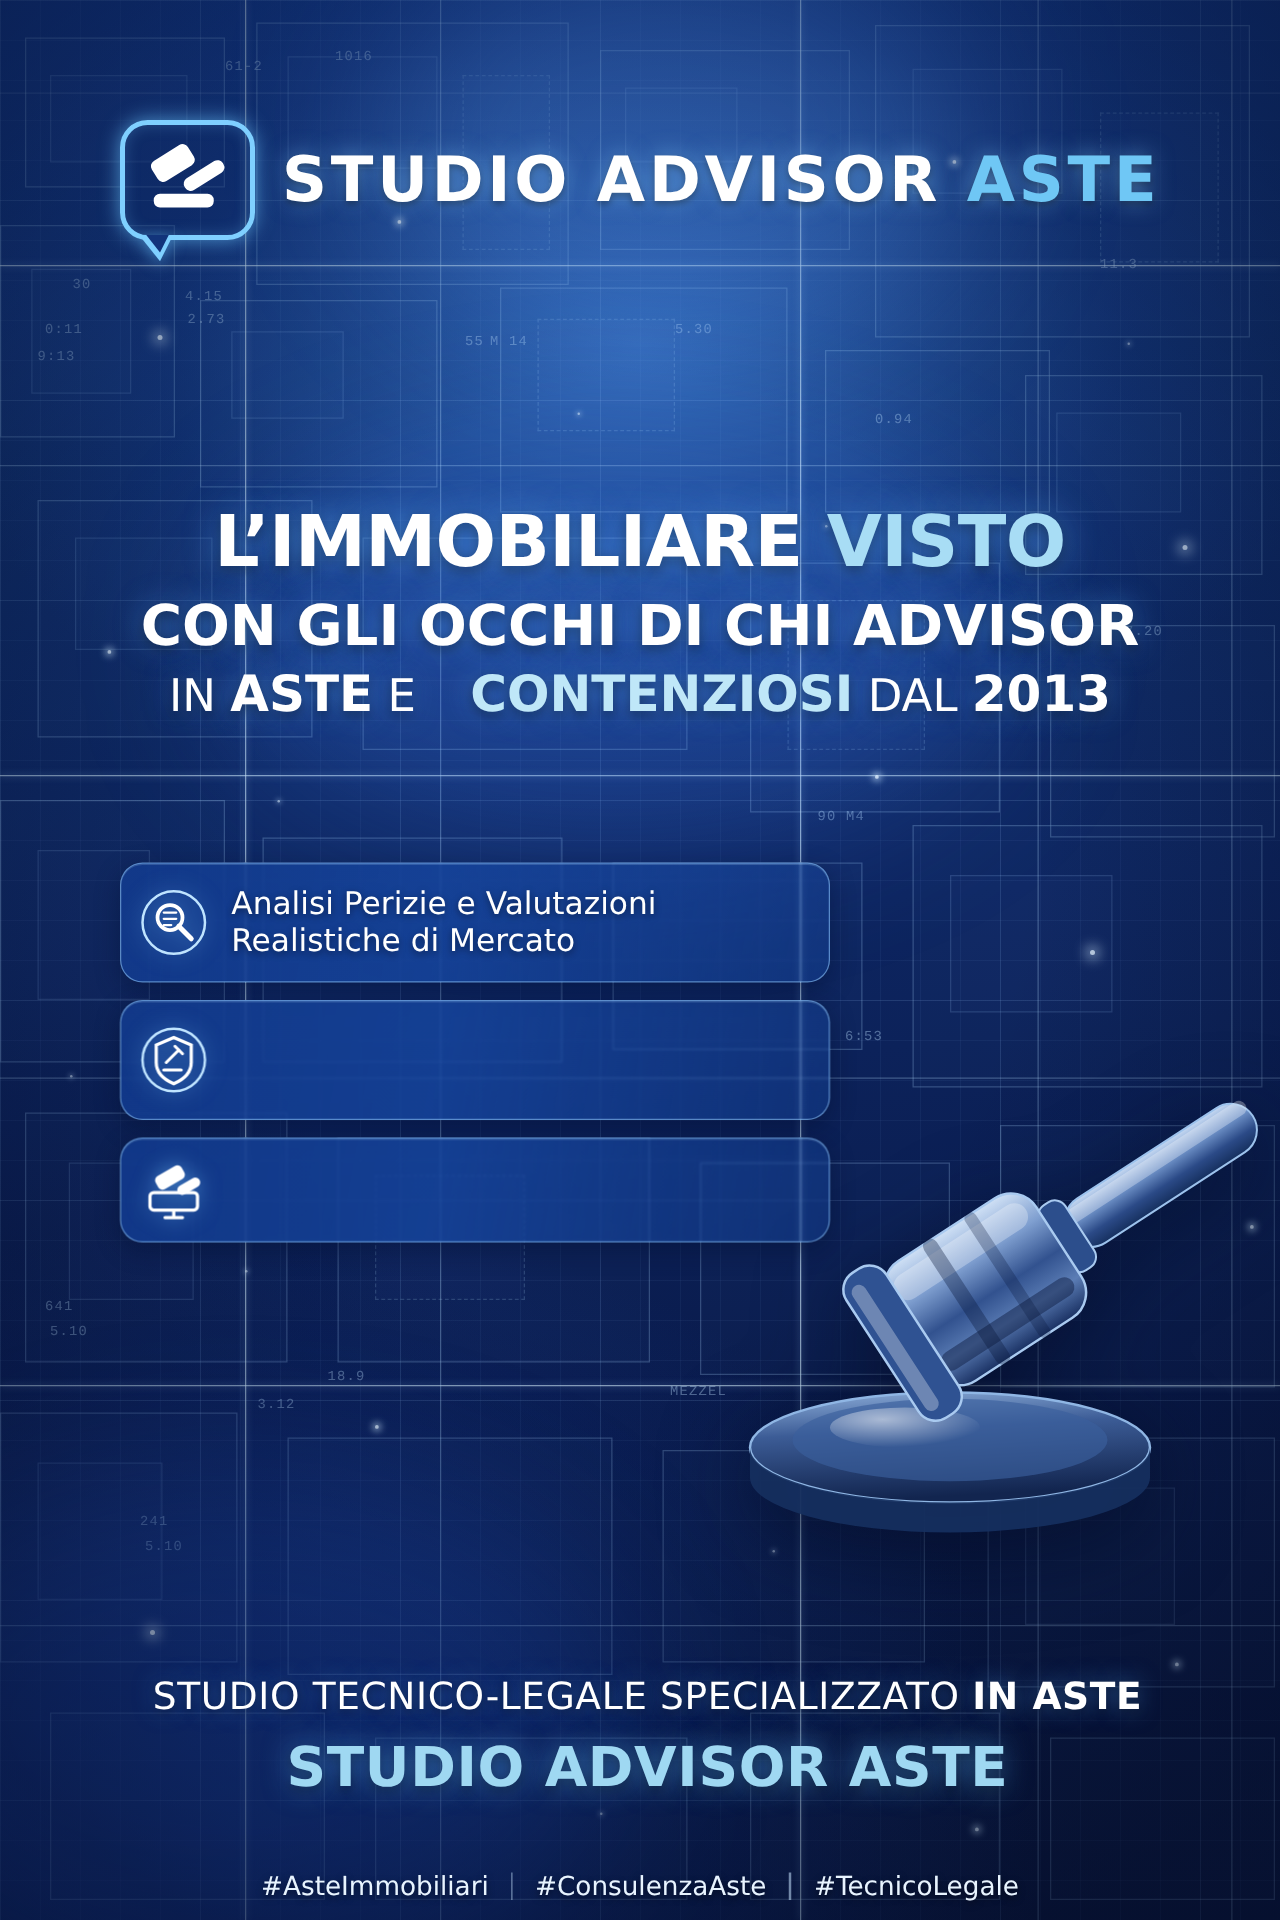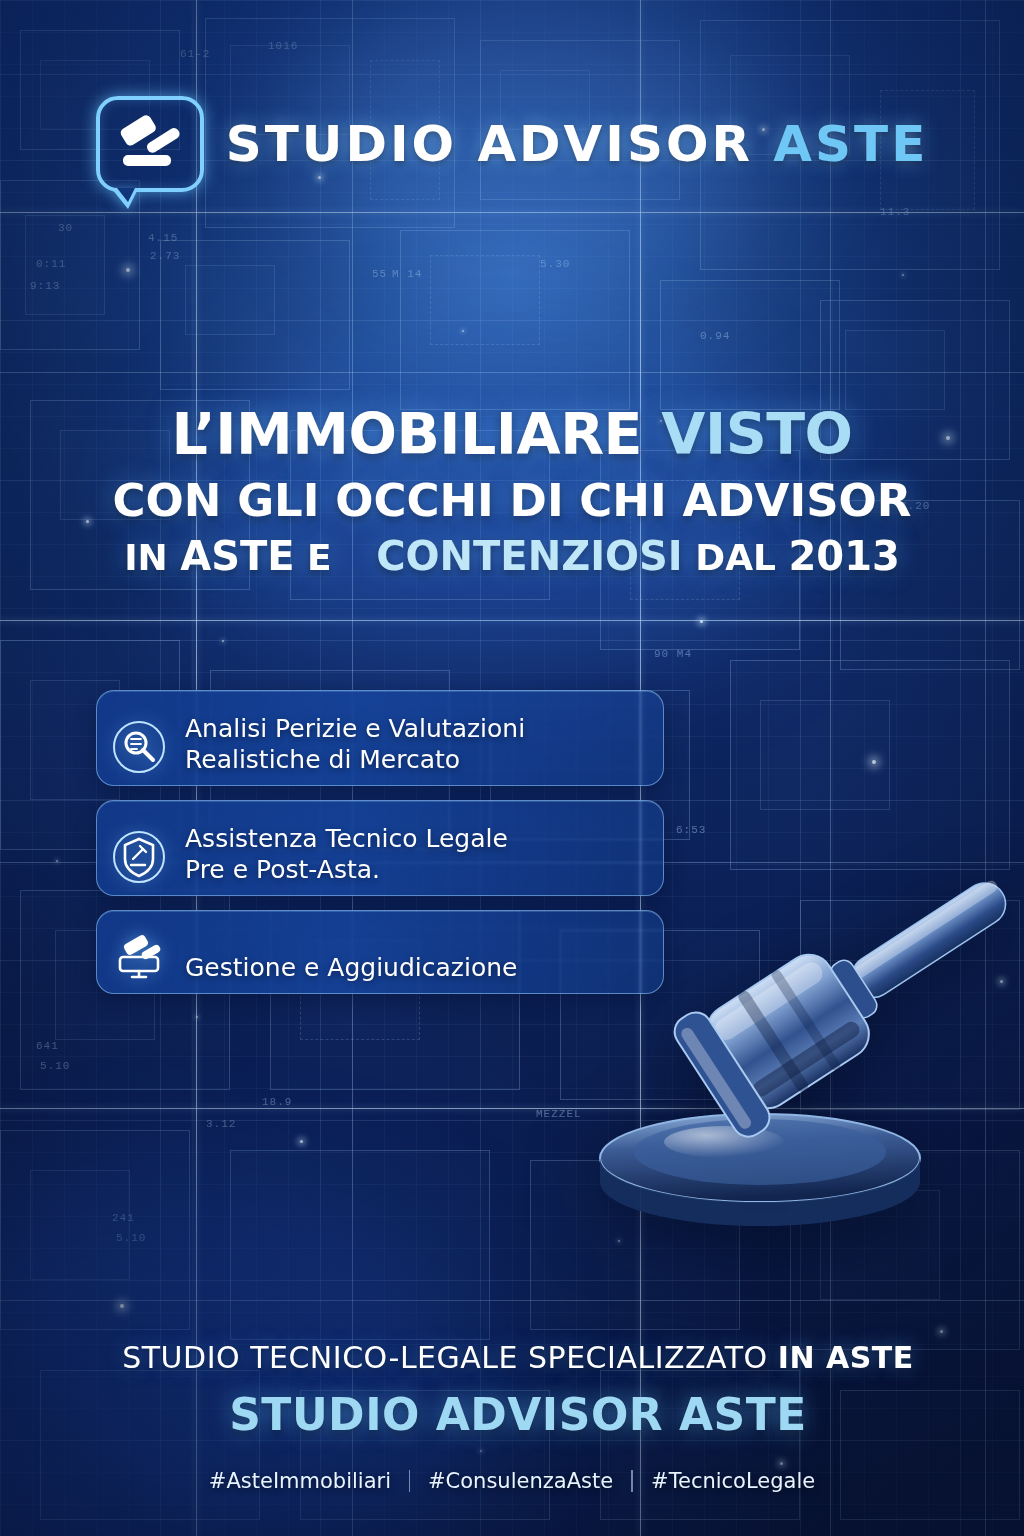--- a/index.html
+++ b/index.html
@@ -178,39 +178,39 @@
     line-height: 1.08;
   }
   .hl3 {
     margin-top: 10px;
     font-family: "DejaVu Sans", sans-serif;
     font-size: 40px;
     color: #ffffff;
     text-shadow: 0 0 22px rgba(90,170,255,0.55), 0 3px 9px rgba(0,0,0,0.5);
     line-height: 1.08;
   }
-  .hl3 .thin { font-weight: 700; font-size: 36px; }
+  .hl3 .thin { font-weight: 400; font-size: 36px; }
   .hl3 .strong { font-weight: 700; color: #ffffff; }
   .hl3 .cyan { font-weight: 700; color: #bfe7f8; margin-left: 32px; }
 
   
   .features {
     position: absolute;
     top: 690px;
     left: 96px;
     width: 568px;
     z-index: 9;
     display: flex;
     flex-direction: column;
     gap: 14px;
   }
   .pill {
     position: relative;
     display: flex;
-    align-items: flex-end;
+    align-items: center;
     gap: 18px;
     min-height: 84px;
     padding: 10px 20px 10px 14px;
     border-radius: 18px;
     border: 1.5px solid rgba(150,205,255,0.55);
     background: linear-gradient(100deg, rgba(18,58,140,0.92) 0%, rgba(22,70,160,0.80) 45%, rgba(24,76,170,0.38) 100%);
     box-shadow: 0 6px 20px rgba(4,16,50,0.45), inset 0 1px 0 rgba(190,225,255,0.18);
     backdrop-filter: blur(1px);
   }
   .pill.tall { min-height: 96px; }
@@ -264,21 +264,21 @@
     font-family: "DejaVu Sans", sans-serif;
     font-size: 44px;
     font-weight: 700;
     letter-spacing: 0.5px;
     color: #9fd8f2;
     text-shadow: 0 0 22px rgba(90,180,255,0.6), 0 3px 9px rgba(0,0,0,0.5);
   }
   .hashtags {
     position: absolute;
     left: 0; right: 0;
-    bottom: 43px;
+    bottom: 15px;
     display: flex;
     align-items: center;
     justify-content: center;
     gap: 0;
     z-index: 9;
   }
   .hashtags .tag {
     font-family: "DejaVu Sans", sans-serif;
     font-size: 21px;
     color: #e8f4ff;
@@ -467,36 +467,33 @@
         <svg viewBox="0 0 56 56" width="56" height="56">
           <circle cx="28" cy="28" r="25" fill="none" stroke="#bfe4ff" stroke-width="2"></circle>
           <path d="M28 10 L42 16 V30 C42 39 35 44 28 47 C21 44 14 39 14 30 V16 Z" fill="none" stroke="#ffffff" stroke-width="2.6"></path>
           <g stroke="#ffffff" stroke-width="2.4" stroke-linecap="round">
             <path d="M22 30 L32 20"></path>
             <path d="M29 17 L35 23"></path>
             <path d="M20 36 h14"></path>
           </g>
         </svg>
       </span>
-      <span class="pill-text">Assistenza Tecnico Legale
-Pre e Post-Asta.</span>
     </div>
 
     <div class="pill">
       <span class="pill-icon">
         <svg viewBox="0 0 56 56" width="56" height="56">
           <rect x="9" y="30" width="38" height="14" rx="3" fill="none" stroke="#ffffff" stroke-width="2.6"></rect>
           <path d="M28 44 v5 M21 50 h14" stroke="#ffffff" stroke-width="2.6" stroke-linecap="round"></path>
           <g fill="#ffffff" stroke="#ffffff" stroke-width="2" stroke-linejoin="round">
             <rect x="14" y="13" width="22" height="10" rx="3" transform="rotate(-30 25 18)"></rect>
             <rect x="31" y="22" width="18" height="6" rx="3" transform="rotate(-30 40 25)"></rect>
           </g>
         </svg>
       </span>
-      <span class="pill-text">Gestione e Aggiudicazione</span>
     </div>
 
   </div>
 
   <svg class="gavel-art" viewBox="0 0 470 430">
     <defs>
       <linearGradient id="gmetal" x1="0" y1="0" x2="0" y2="1">
         <stop offset="0%" stop-color="#cfe0f5"></stop>
         <stop offset="28%" stop-color="#7f9fd0"></stop>
         <stop offset="55%" stop-color="#32528f"></stop>

